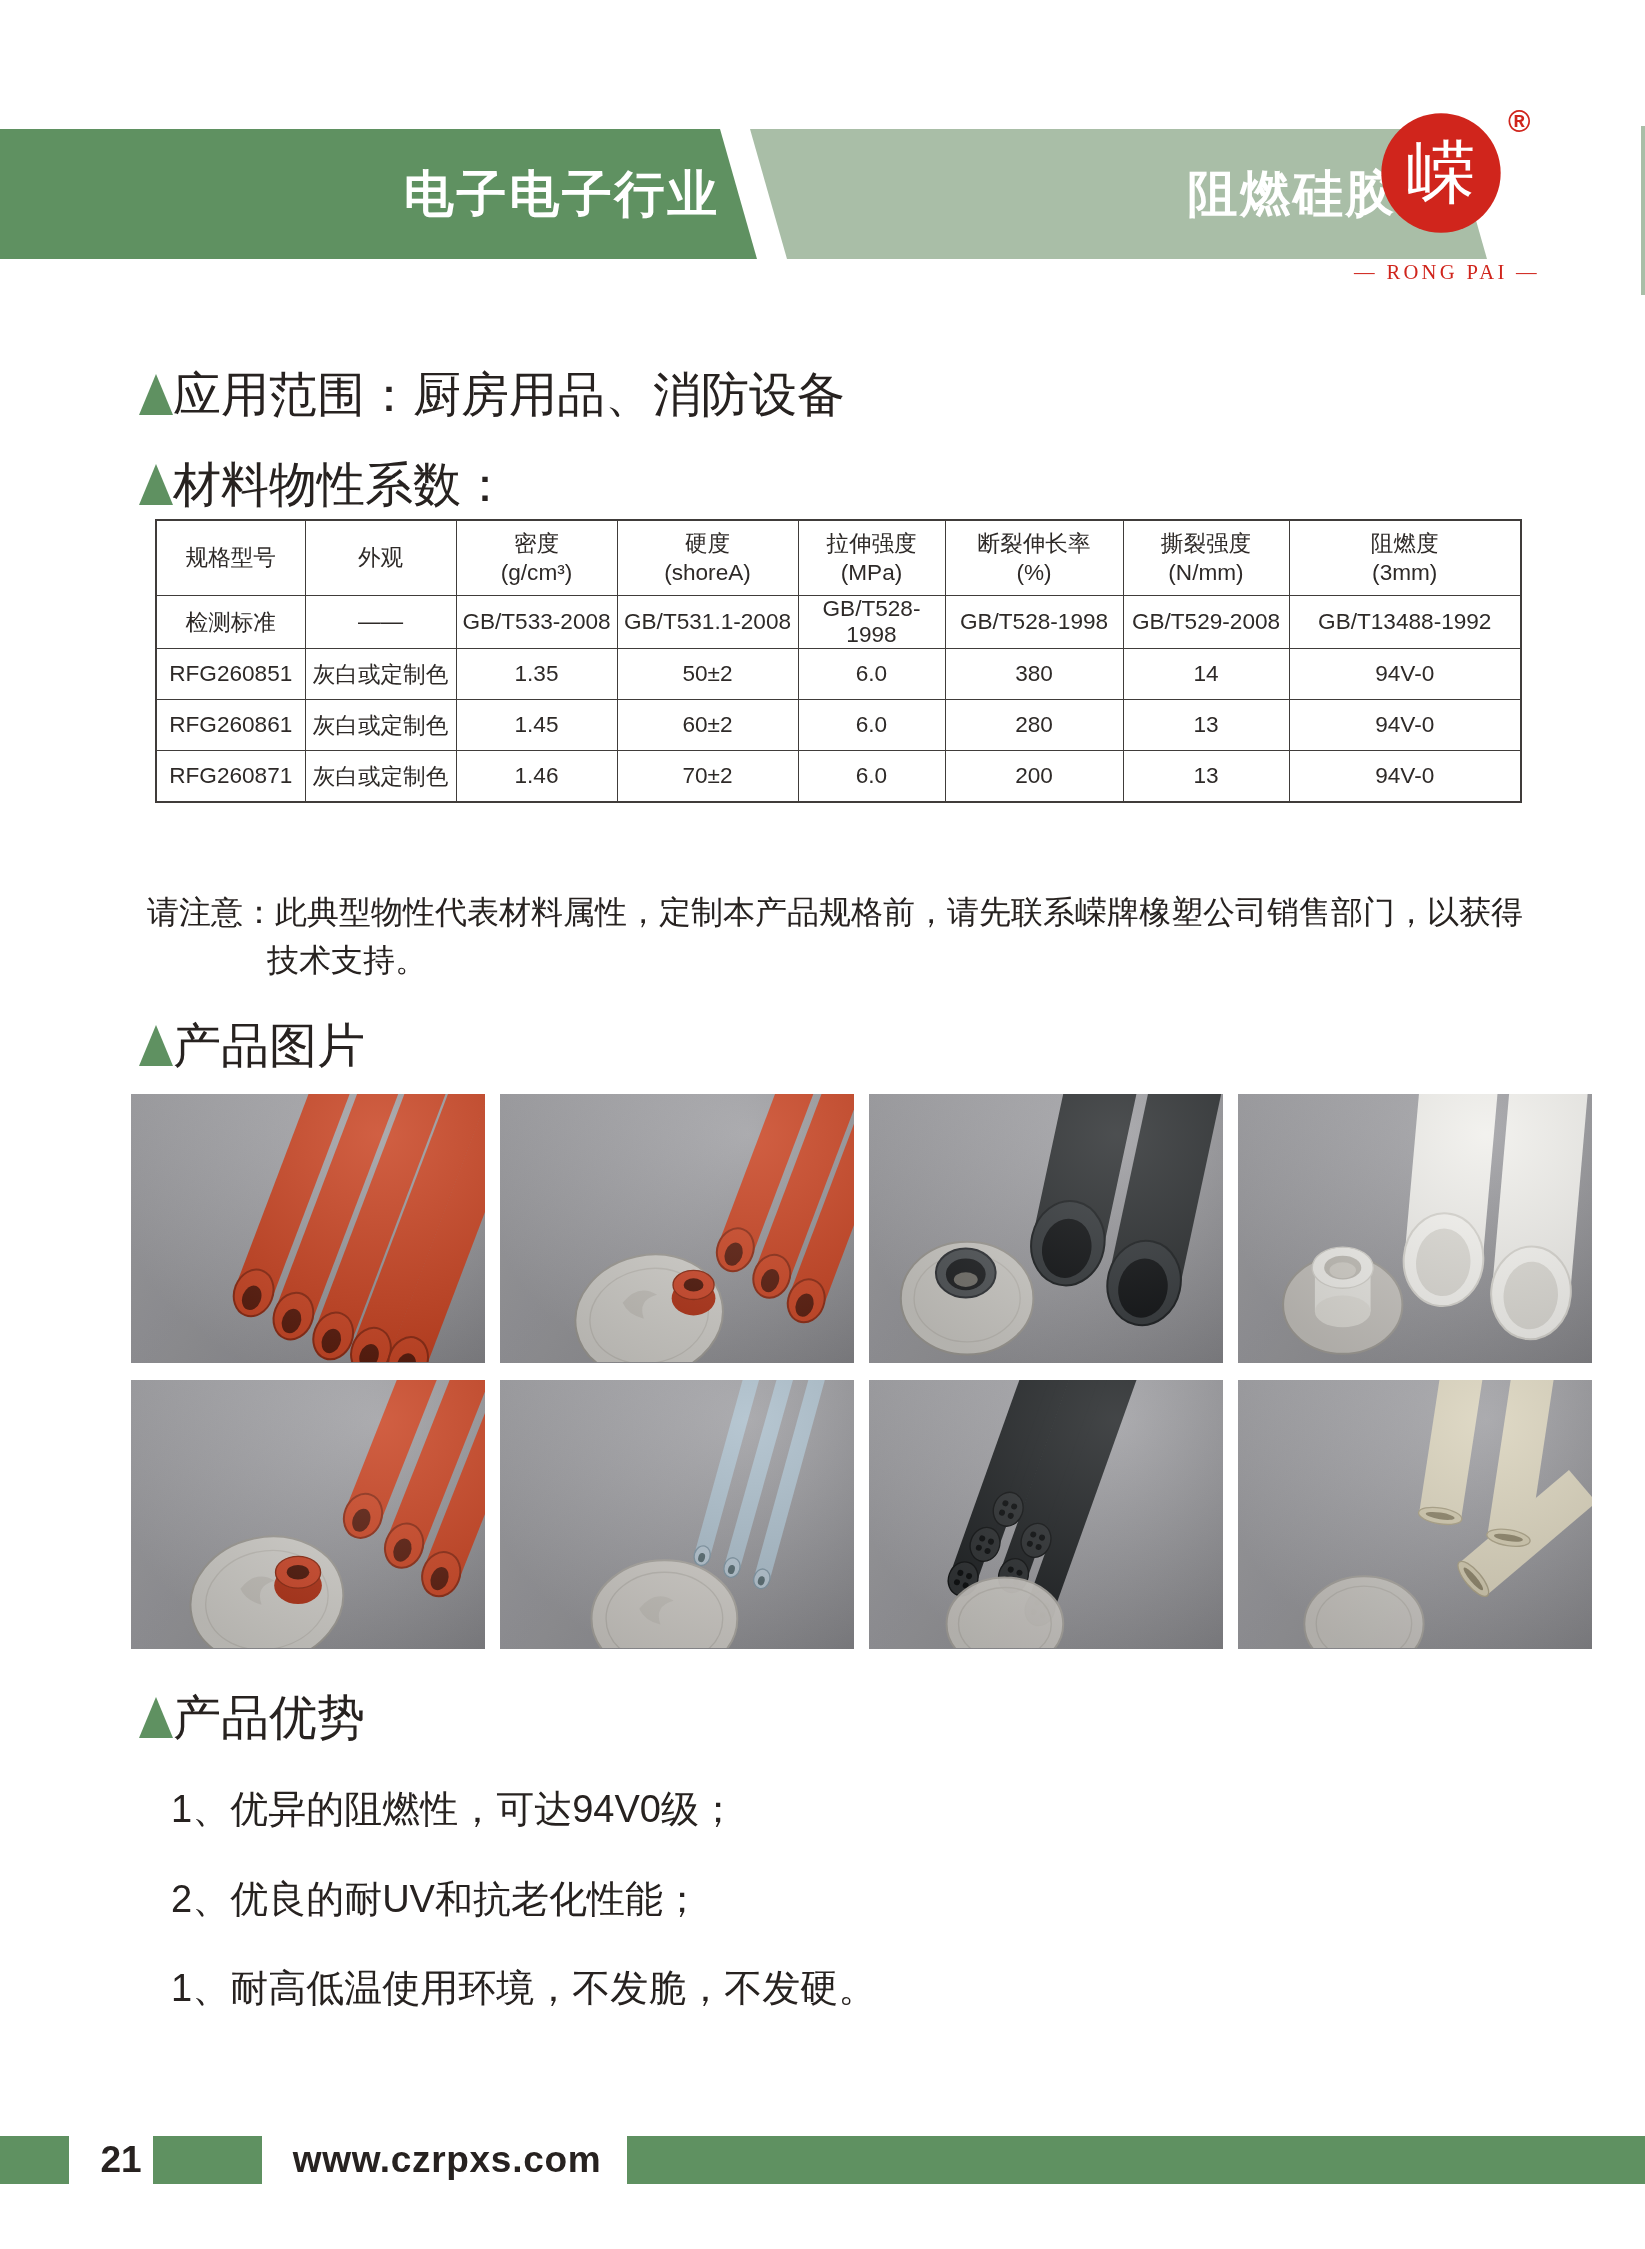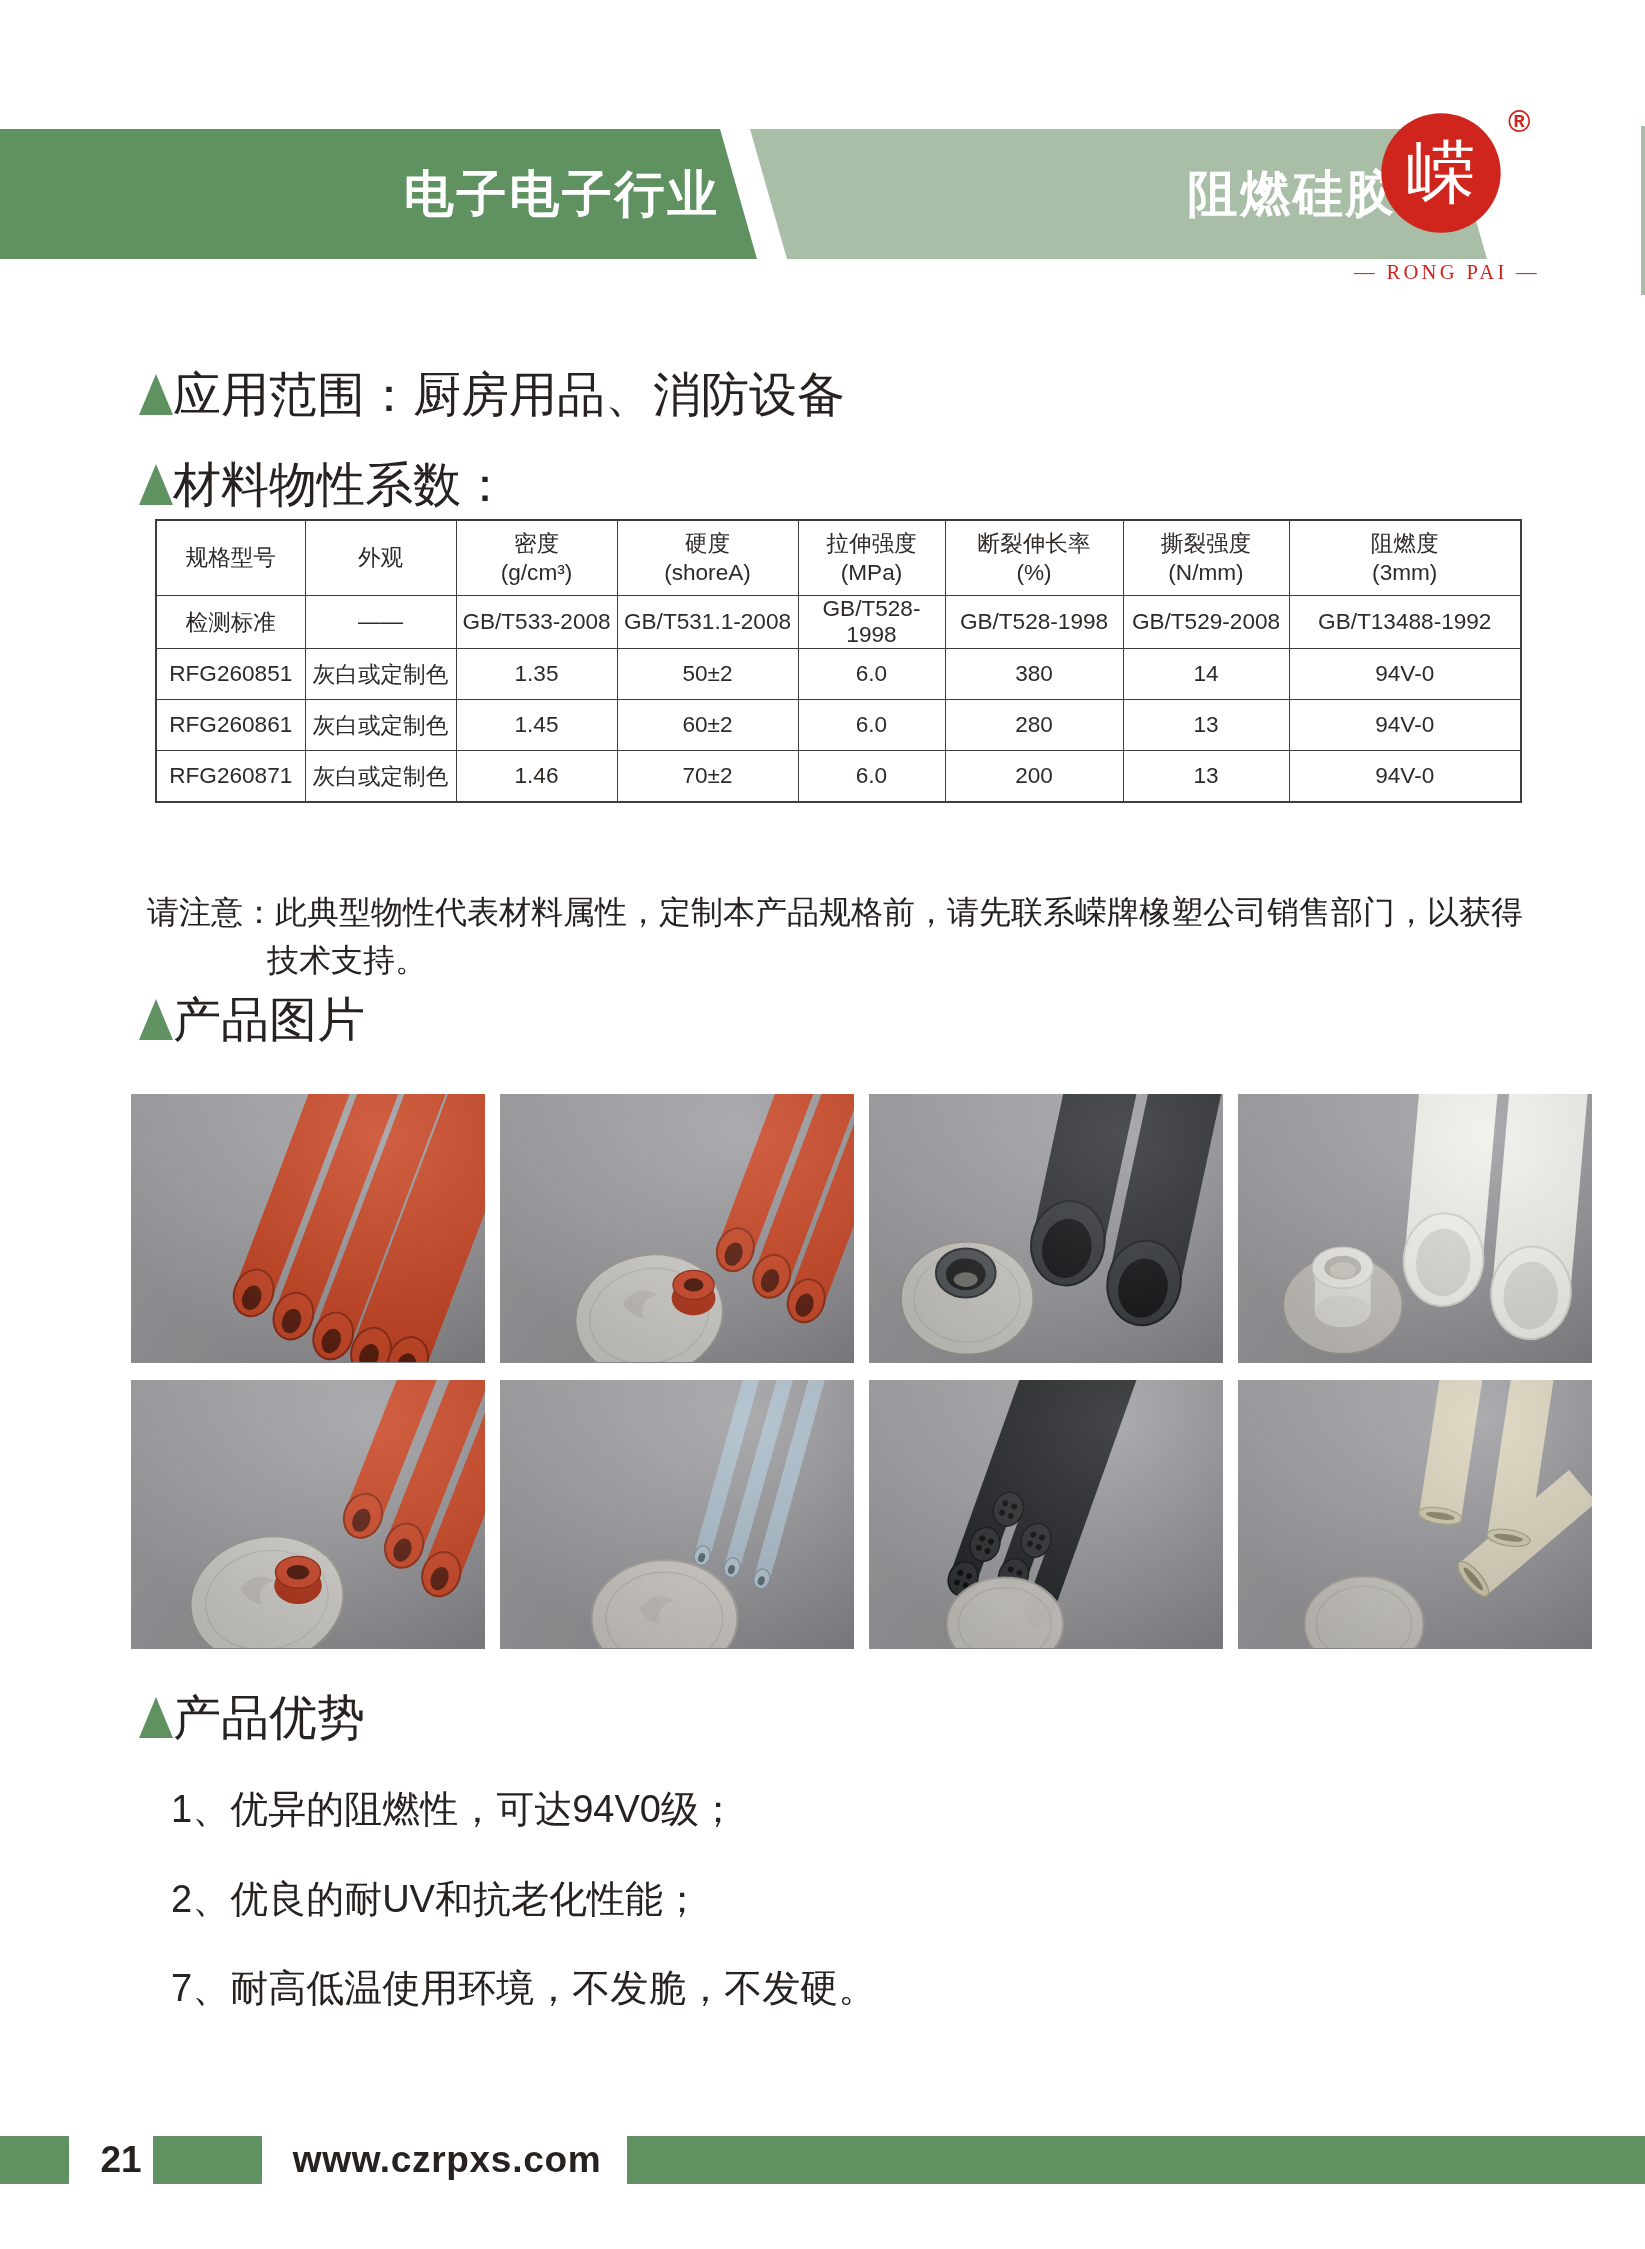--- a/index.html
+++ b/index.html
@@ -25,21 +25,21 @@
   .logo-brand{position:absolute;left:0;bottom:4px;width:100%;text-align:center;color:var(--logo-red);
     font-family:"Liberation Serif","DejaVu Serif",serif;font-size:20.6px;letter-spacing:3.3px;white-space:nowrap;}
 
   
   .sec{position:absolute;display:flex;align-items:flex-end;}
   .tri{width:0;height:0;border-left:17px solid transparent;border-right:17px solid transparent;
     border-bottom:41px solid var(--green-dark);margin-bottom:6.6px;}
   .sec-label{font-size:48px;line-height:1.1;color:#272220;}
   .sec-app{left:139px;top:369px;}
   .sec-mat{left:139px;top:459px;}
-  .sec-pho{left:139px;top:994px;}
+  .sec-pho{left:139px;top:1020px;}
   .sec-adv{left:139px;top:1692px;}
 
   
   .tbl-wrap{position:absolute;left:155px;top:519px;}
   table{border-collapse:collapse;table-layout:fixed;width:1363px;background:#fff;border:2px solid #403c3a;}
   th,td{border:1.3px solid #403c3a;text-align:center;vertical-align:middle;
     font-size:22.6px;color:#2e2a28;font-weight:normal;padding:0 2.7px;overflow:hidden;}
   thead th{height:74px;line-height:1.3;}
   tbody td{height:50px;}
 
@@ -438,21 +438,21 @@
       <ellipse cx="190" cy="368" rx="72" ry="57" fill="none" stroke="#bdbab4" stroke-width="2"></ellipse>
     </svg>
   </div>
 
   <div class="sec sec-adv">
     <div class="tri"></div>
     <div class="sec-label">产品优势</div>
   </div>
   <div class="adv adv1">1、优异的阻燃性，可达94V0级；</div>
   <div class="adv adv2">2、优良的耐UV和抗老化性能；</div>
-  <div class="adv adv3">7、耐高低温使用环境，不发脆，不发硬。</div>
+  <div class="adv adv3">1、耐高低温使用环境，不发脆，不发硬。</div>
 
   <div class="f-green f-sq1"></div>
   <div class="f-num">21</div>
   <div class="f-green f-sq2"></div>
   <div class="f-url">www.czrpxs.com</div>
   <div class="f-green f-bar"></div>
 
 </div>
 
 

